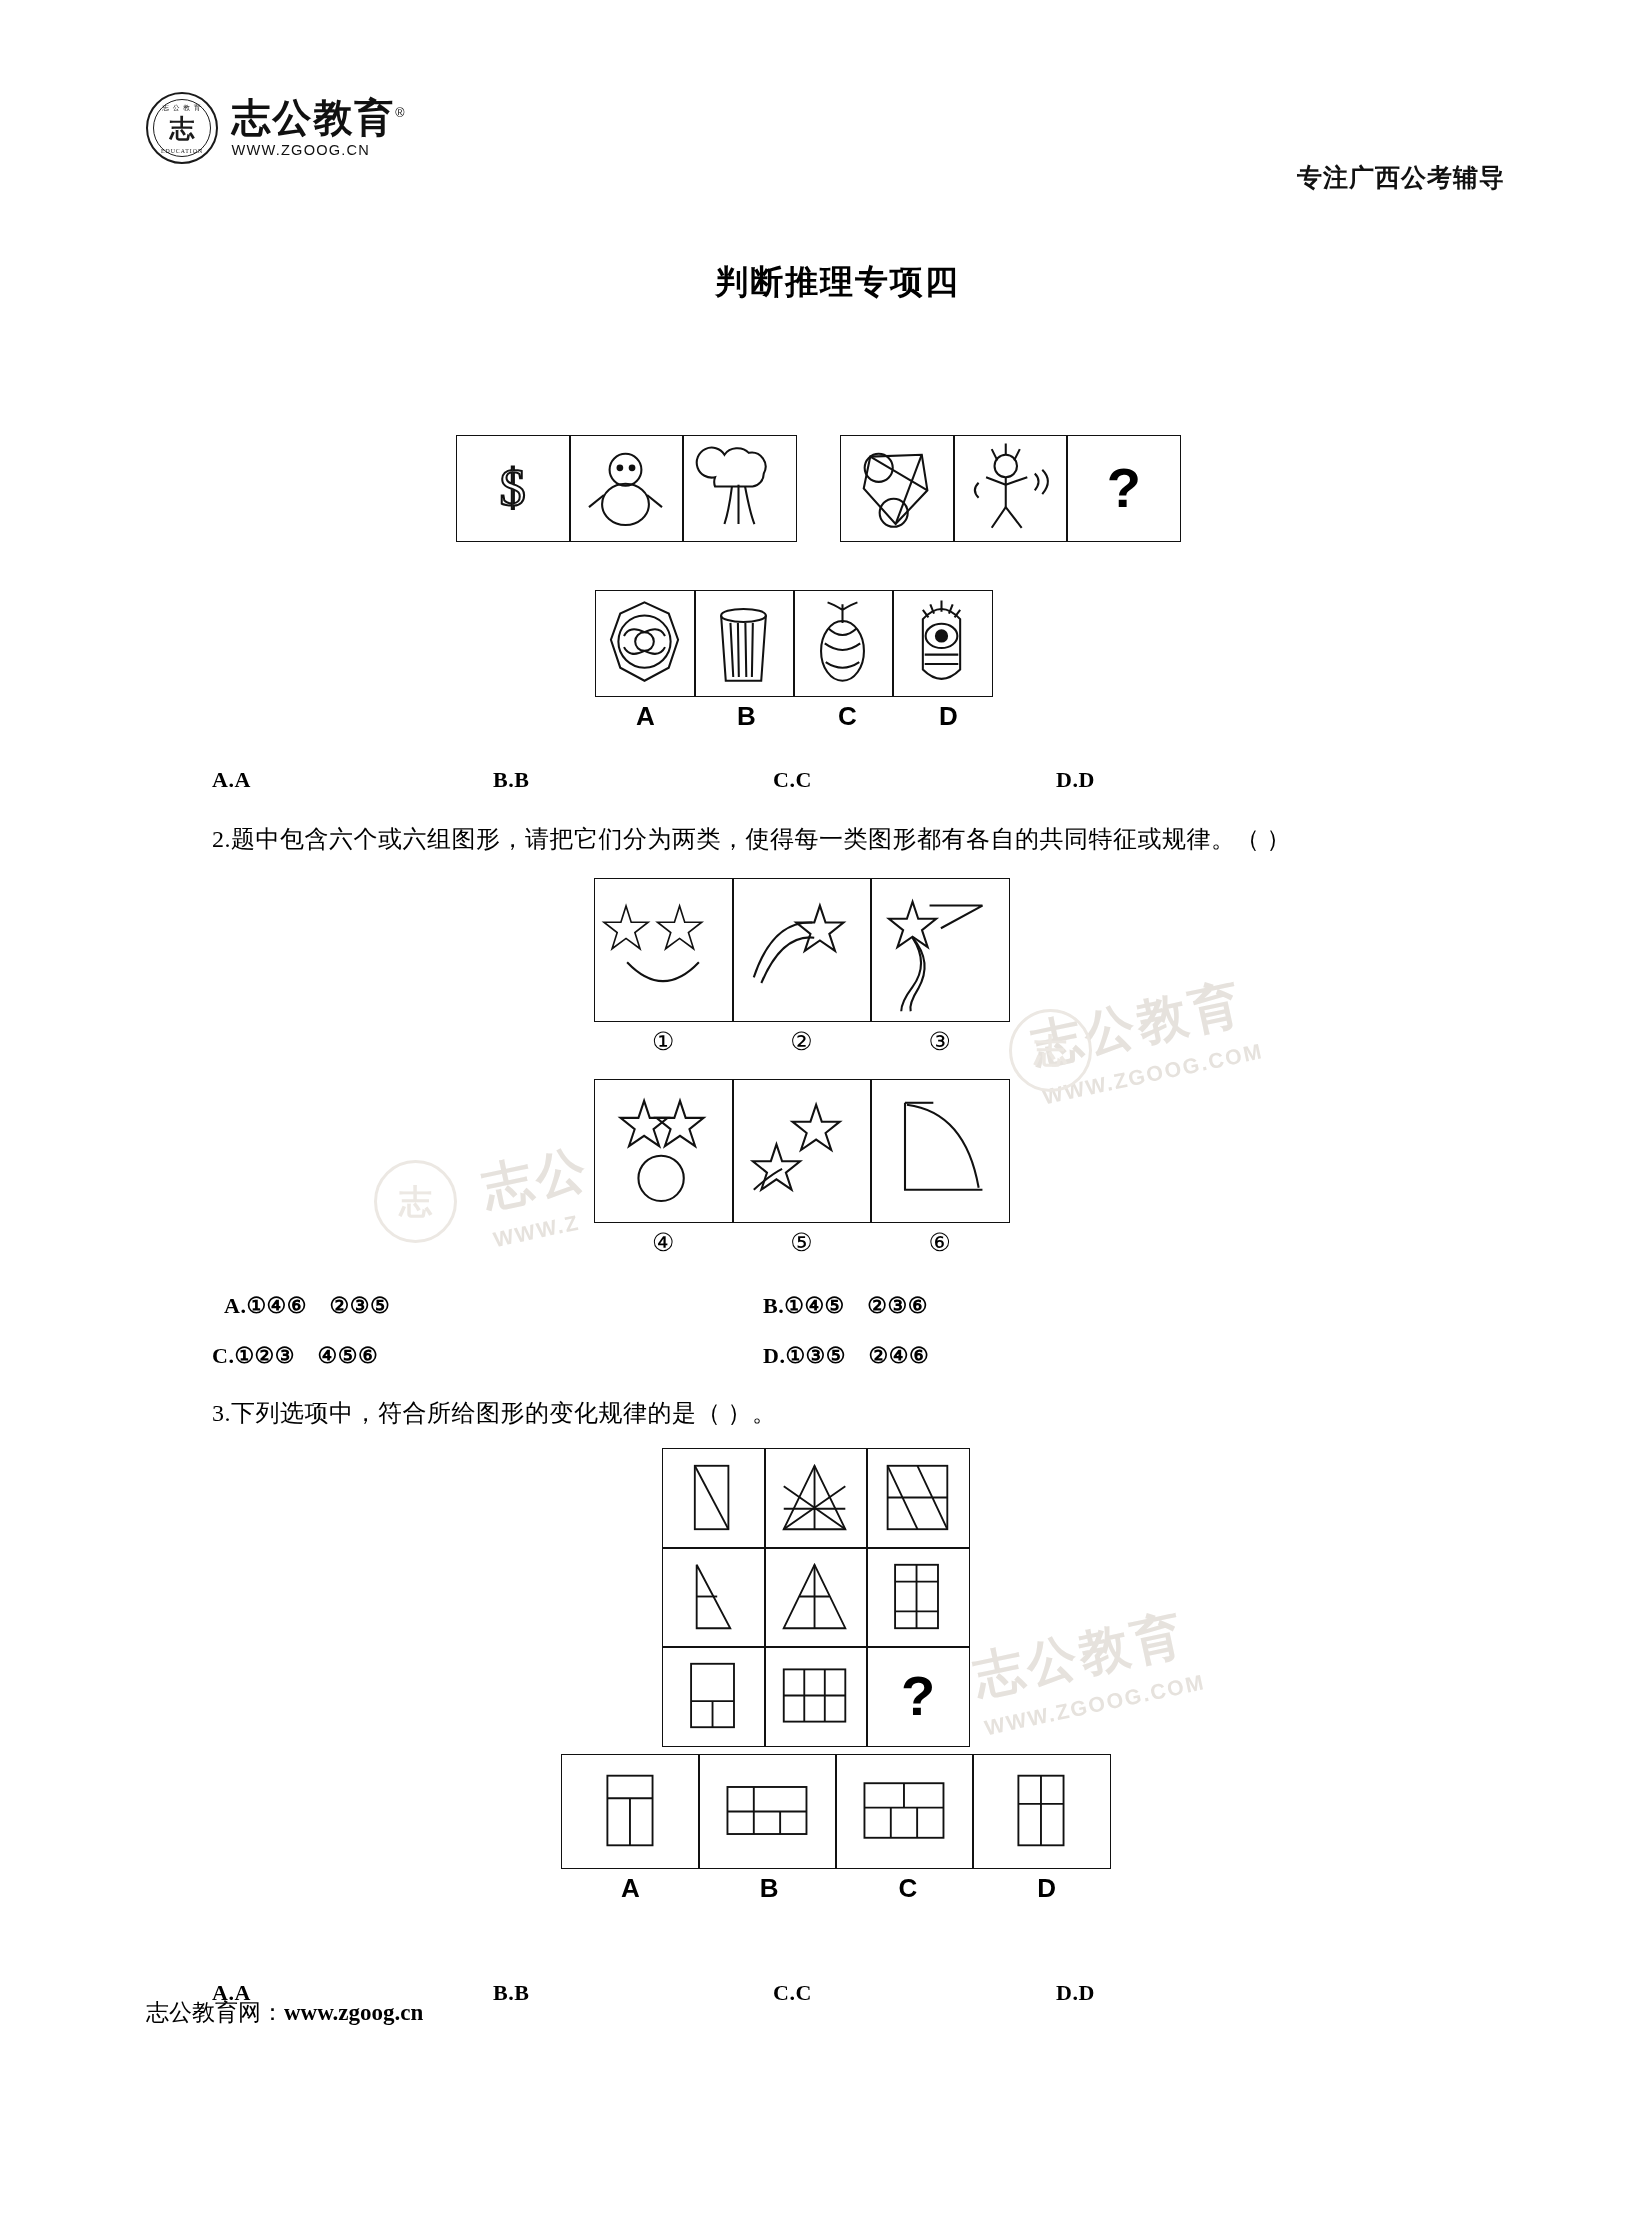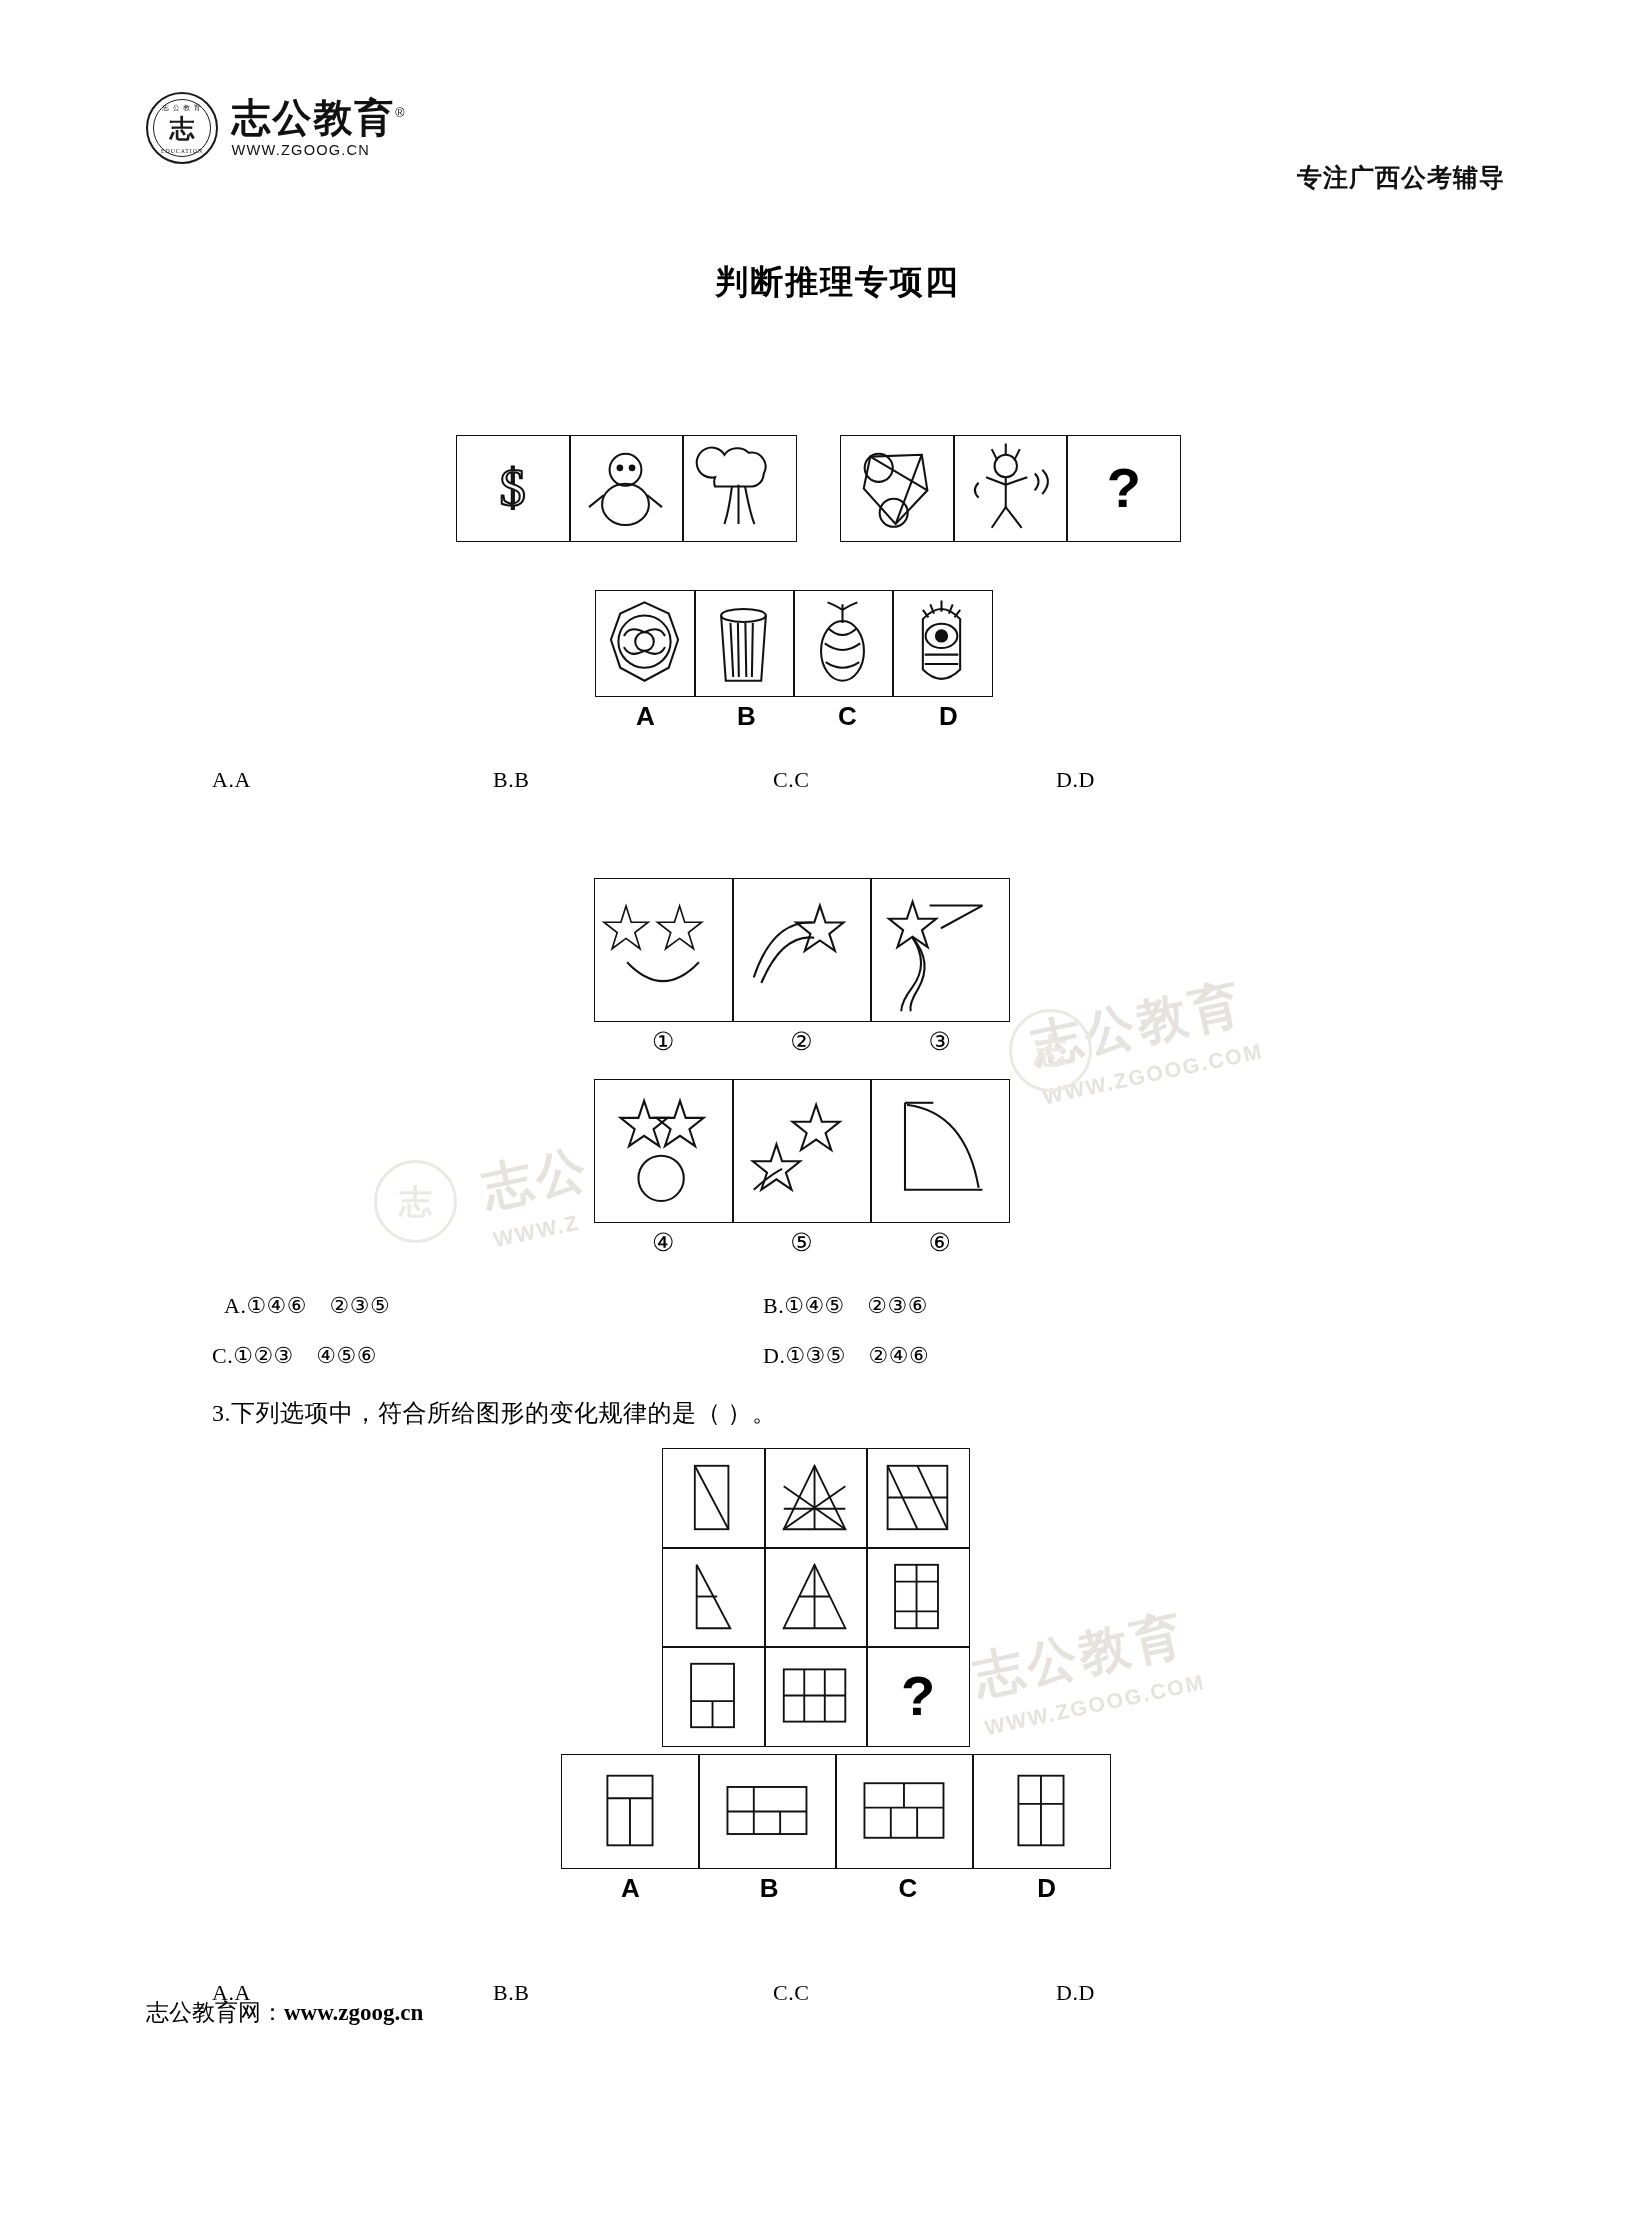--- a/index.html
+++ b/index.html
@@ -138,20 +138,21 @@
     white-space: nowrap;
   }
   .opt-row {
     position: absolute;
     font-size: 22px;
     letter-spacing: 0.5px;
   }
   .opt {
     position: absolute;
     white-space: nowrap;
+    font-weight: bold;
   }
 
   
   .fig-strip {
     position: absolute;
     display: flex;
   }
   .cell {
     border: 1.9px solid #111;
     box-sizing: border-box;
@@ -370,20 +371,21 @@
     <span style="width:101px;">D</span>
   </div>
 
   <div class="opt-row" style="left:212px; top:767px; width:1261px;">
     <span class="opt" style="left:0;">A.A</span>
     <span class="opt" style="left:281px;">B.B</span>
     <span class="opt" style="left:561px;">C.C</span>
     <span class="opt" style="left:844px;">D.D</span>
   </div>
 
+  <div class="q-stem" style="left:212px; top:823px;">2.题中包含六个或六组图形，请把它们分为两类，使得每一类图形都有各自的共同特征或规律。（      ）</div>
 
   <div class="fig-strip" style="left:594px; top:878px;">
     <div class="cell" style="width:140px; height:144px;">
       <svg viewBox="0 0 144 148" width="136" height="140" style="position:absolute;left:0;top:0;" fill="none" stroke="#111" stroke-width="2.2">
         <path d="M30 56 l7 -22 l7 22 l23 0 l-18 14 l7 22 l-19 -14 l-19 14 l7 -22 l-18 -14 z" transform="translate(4,2) scale(0.78)"></path>
         <path d="M95 56 l7 -22 l7 22 l23 0 l-18 14 l7 22 l-19 -14 l-19 14 l7 -22 l-18 -14 z" transform="translate(10,2) scale(0.78)"></path>
         <path d="M34 88 q38 40 76 0"></path>
       </svg>
     </div>
     <div class="cell" style="width:140px; height:144px;">

